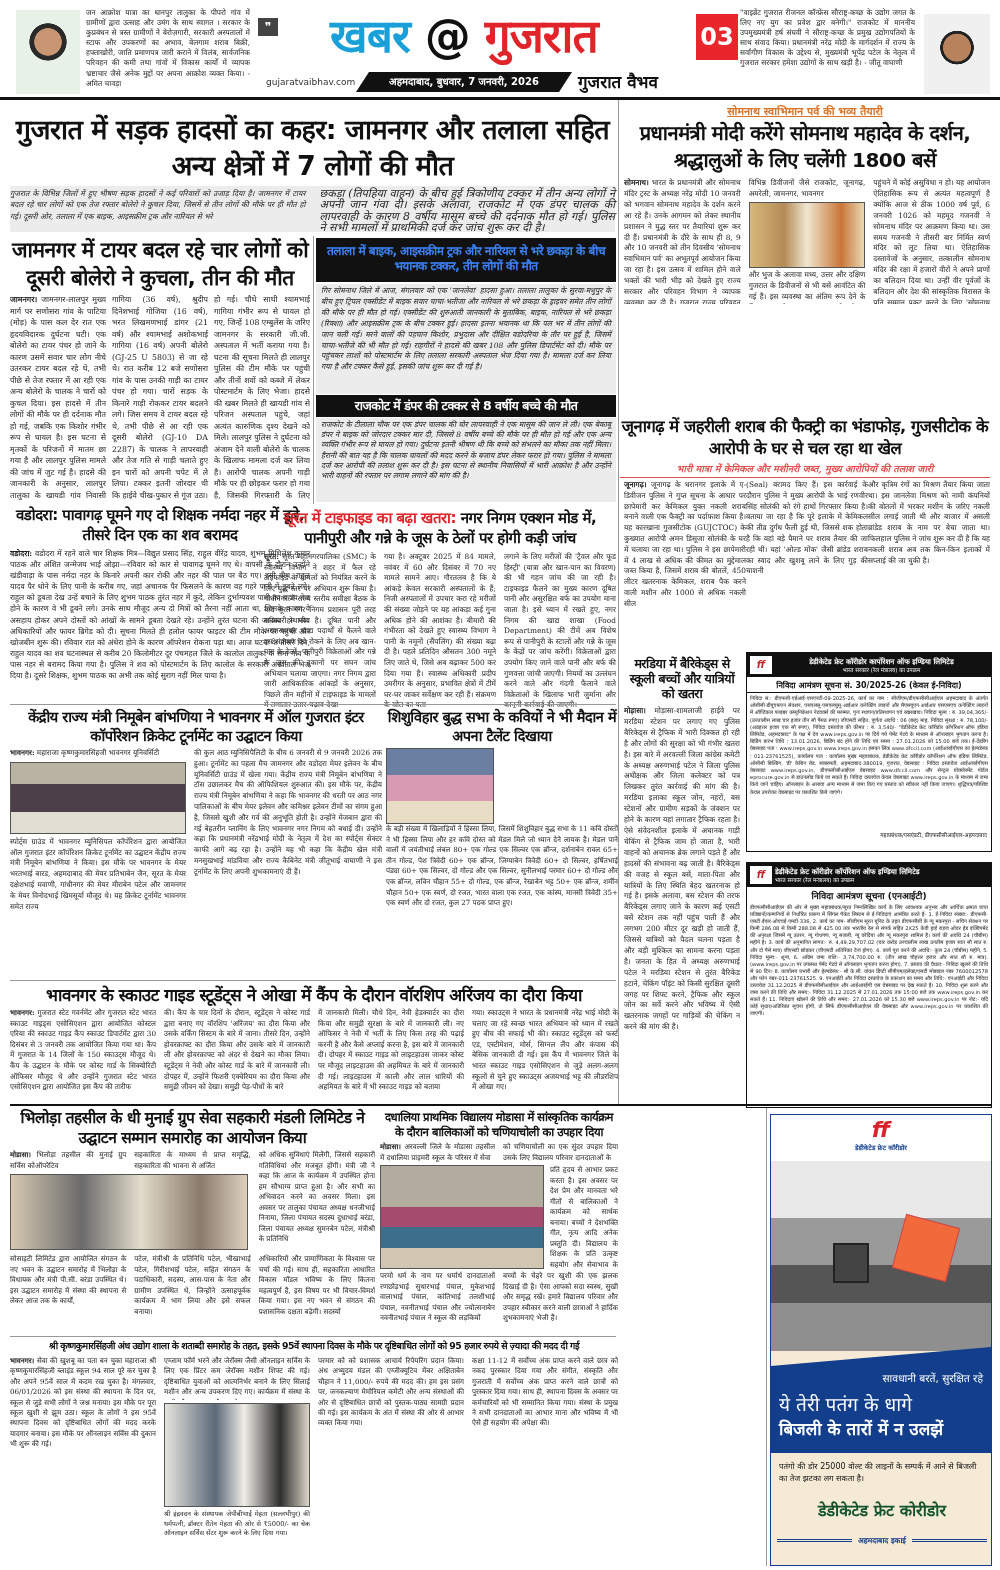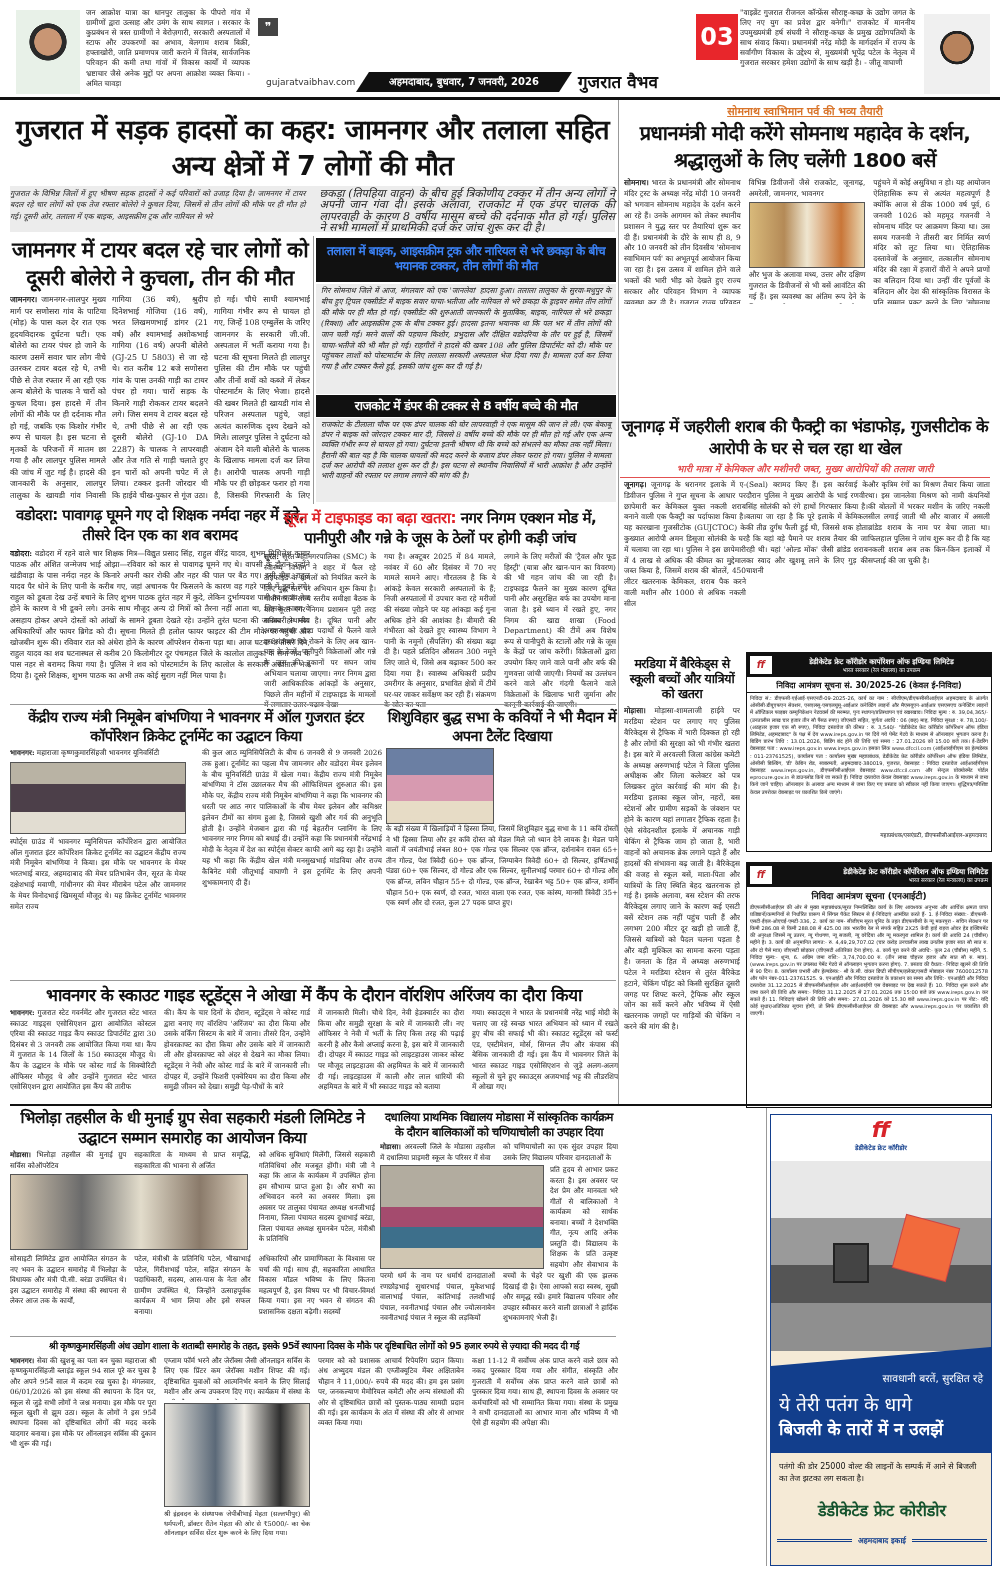--- a/index.html
+++ b/index.html
@@ -17,20 +17,25 @@
 .sub-ital{font-style:italic}
 .box-grey{background:#ececec}
 </style>
 </head>
 <body>
 
 <div class="abs" style="left:0;top:0;width:1000px;height:100px">
   <div class="photo" style="left:16px;top:10px;width:64px;height:84px;background:radial-gradient(circle at 50% 38%,#c99674 0 22%,#2a2a2a 23% 30%,#e8f1e8 31%);border:none"></div>
   <div class="abs body-text" style="left:86px;top:8px;width:164px;font-size:7.4px;line-height:10.1px;text-align:justify">जन आक्रोश यात्रा का धानपुर तालुका के पीपरो गांव में ग्रामीणों द्वारा उत्साह और उमंग के साथ स्वागत । सरकार के कुप्रबंधन से त्रस्त ग्रामीणों ने बेरोज़गारी, सरकारी अस्पतालों में स्टाफ और उपकरणों का अभाव, बेलगाम शराब बिक्री, हफ्ताखोरी, जाति प्रमाणपत्र जारी कराने में विलंब, सार्वजनिक परिवहन की कमी तथा गांवों में विकास कार्यों में व्यापक भ्रष्टाचार जैसे अनेक मुद्दों पर अपना आक्रोश व्यक्त किया। - अमित चावड़ा</div>
   <div class="abs" style="left:258px;top:18px;width:20px;height:18px;background:#444;color:#fff;font-size:12px;line-height:18px;text-align:center;font-family:'DejaVu Sans',sans-serif">❞</div>
+  <div class="abs" style="left:330px;top:8px;width:340px;height:60px;font-family:'DejaVu Sans',sans-serif;font-weight:bold;font-size:46px;line-height:56px;letter-spacing:-1px">
+    <span style="color:#1aa0d8">खबर</span>
+    <span style="color:#111">@</span>
+    <span style="color:#e0242a">गुजरात</span>
+  </div>
   <div class="abs" style="left:696px;top:14px;width:42px;height:46px;background:#e8262b;color:#fff;font-family:'DejaVu Sans',sans-serif;font-weight:bold;font-size:24px;line-height:46px;text-align:center">03</div>
   <div class="abs" style="left:266px;top:77px;font-family:'DejaVu Sans',sans-serif;font-size:9px;color:#333">gujaratvaibhav.com</div>
   <div class="abs" style="left:356px;top:72px;width:216px;height:20px;background:#111;clip-path:polygon(6% 0,100% 0,94% 100%,0 100%)">
     <span style="display:block;color:#fff;font-family:'DejaVu Sans',sans-serif;font-weight:bold;font-size:10px;line-height:20px;text-align:center">अहमदाबाद, बुधवार, 7 जनवरी, 2026</span>
   </div>
   <div class="abs" style="left:578px;top:70px;font-family:'DejaVu Sans',sans-serif;font-weight:bold;font-size:17px;color:#111">गुजरात वैभव</div>
   <div class="abs body-text" style="left:740px;top:8px;width:175px;font-size:7.4px;line-height:10.1px">"वाइब्रेंट गुजरात रीजनल कॉन्फ्रेंस सौराष्ट्र-कच्छ के उद्योग जगत के लिए नए युग का प्रवेश द्वार बनेगी।" राजकोट में माननीय उपमुख्यमंत्री हर्ष संघवी ने सौराष्ट्र-कच्छ के प्रमुख उद्योगपतियों के साथ संवाद किया। प्रधानमंत्री नरेंद्र मोदी के मार्गदर्शन में राज्य के सर्वांगीण विकास के उद्देश्य से, मुख्यमंत्री भूपेंद्र पटेल के नेतृत्व में गुजरात सरकार हमेशा उद्योगों के साथ खड़ी है। - जीतू वाघाणी</div>
   <div class="photo" style="left:924px;top:14px;width:66px;height:80px;background:radial-gradient(circle at 50% 42%,#b7825c 0 24%,#222 25% 29%,#f0f0f0 30%);border:none"></div>
   <div class="rule" style="left:0;top:97px;width:1000px;height:3px"></div>
 </div>
@@ -113,31 +118,31 @@
     </div>
   </div>
   <div style="font-family:'DejaVu Sans',sans-serif;font-weight:bold;font-size:8px;padding:2px 3px;border-bottom:1px solid #111;text-align:center">निविदा आमंत्रण सूचना सं. 30/2025-26 (केवल ई-निविदा)</div>
   <div class="body-text" style="font-family:'DejaVu Sans',sans-serif;font-size:5.1px;line-height:7.2px;padding:2px 3px;height:136px;overflow:hidden">निविदा सं.: डीएफसी-एईआई-एसएनटी-09-2025-26, कार्य का नाम : सीजीएम/डीएफसीसीआईएल अहमदाबाद के अंतर्गत ओसीसी-डीयूएफएन सेक्शन, एसएलसू-एसएलयूसू-आईआर कनेक्टिंग लाइनों और मैएसयूएन-आईआर एसएसएच कनेक्टिंग लाइनों में ऑप्टिकल फाइबर कम्युनिकेशन नेटवर्क्स की मरम्मत, पुनः स्थापन/प्रतिस्थापन एवं रखरखाव। निविदा मूल्य : रु. 39,04,365/- (उनतालीस लाख चार हजार तीन सौ पैंसठ रुपए) जीएसटी सहित, पूर्णता अवधि : 06 (छह) माह, निविदा सुरक्षा : रु. 78,100/- (अठहत्तर हजार एक सौ रुपए), निविदा दस्तावेज की कीमत : रु. 3,540/- "डेडीकेटेड फ्रेट कॉरीडोर कॉर्पोरेशन ऑफ इंडिया लिमिटेड, अहमदाबाद" के पक्ष में देय www.ireps.gov.in पर दिये गये पेमेंट गेटवे के माध्यम से ऑनलाइन भुगतान करना है। बिडिंग प्रारंभ तिथि : 13.01.2026, बिडिंग बंद होने की तिथि एवं समय : 27.01.2026 को 15.00 बजे तक। ई-टेंडरिंग वेबसाइट पता : www.ireps.gov.in www.ireps.gov.in इसका लिंक www.dfccil.com (आईआरईपीएस का हेल्पडेस्क : 011-23761525), कार्यालय पता : कार्यालय मुख्य महाप्रबंधक, डेडीकेटेड फ्रेट कॉरीडोर कॉर्पोरेशन ऑफ इंडिया लिमिटेड, ओसीसी बिल्डिंग, 'डी' केबिन रोड, साबरमती, अहमदाबाद-380019, गुजरात, वेबसाइट : निविदा दस्तावेज आईआरईपीएस वेबसाइट www.ireps.gov.in, डीएफसीसीआईएल वेबसाइट www.dfccil.com और सेन्ट्रल प्रोक्योरमेंट पोर्टल eprocure.gov.in से डाउनलोड किये जा सकते हैं। निविदा दस्तावेज केवल वेबसाइट www.ireps.gov.in के माध्यम से जमा किये जाने चाहिए। ऑनलाइन के अलावा अन्य माध्यम से जमा किए गए प्रस्ताव को स्वीकार नहीं किया जाएगा। शुद्धिपत्र/परिशिष्ट केवल उपरोक्त वेबसाइट पर प्रकाशित किये जाएंगे।</div>
   <div style="font-family:'DejaVu Sans',sans-serif;font-size:5.6px;text-align:right;padding:2px 4px">महाप्रबंधक/एसएंडटी, डीएफसीसीआईएल-अहमदाबाद</div>
 </div>
 
 <div class="abs" style="left:746px;top:862px;width:246px;height:246px;border:1px solid #111;overflow:hidden">
   <div style="background:#111;color:#fff;height:24px;display:flex;align-items:center;padding:0 3px">
     <div style="width:22px;height:18px;background:#fff;color:#c2272d;font-family:'DejaVu Sans',sans-serif;font-weight:bold;font-style:italic;font-size:10px;line-height:18px;text-align:center;margin-right:3px">ff</div>
-    <div style="flex:1;text-align:right">
+    <div style="flex:1;text-align:left">
       <div style="font-family:'DejaVu Sans',sans-serif;font-weight:bold;font-size:7.2px;line-height:10px">डेडीकेटेड फ्रेट कॉरीडोर कॉर्पोरेशन ऑफ इण्डिया लिमिटेड</div>
       <div style="font-size:5.5px;line-height:7px">भारत सरकार (रेल मन्त्रालय) का उपक्रम</div>
     </div>
   </div>
   <div style="font-family:'DejaVu Sans',sans-serif;font-weight:bold;font-size:9px;padding:2px 3px;text-align:center">निविदा आमंत्रण सूचना (एनआईटी)</div>
   <div class="body-text" style="font-family:'DejaVu Sans',sans-serif;font-size:5.1px;line-height:7.1px;padding:0 3px;height:200px;overflow:hidden">डीएफसीसीआईएल की ओर से मुख्य महाप्रबंधक/सूरत निम्नलिखित कार्य के लिए आवश्यक अनुभव और आर्थिक क्षमता प्राप्त प्रतिष्ठानों/कम्पनियों से निर्धारित प्रारूप में सिंगल पैकेट सिस्टम से ई-निविदाएं आमंत्रित करते हैं- 1. ई-निविदा संख्या:- डीएफसी-एसटी-ईएल-ओएचई-एमटी-336, 2. कार्य का नाम- सीजीएम सूरत यूनिट के तहत डीएफसीसी के न्यू मकरपुरा - सचिन सेक्शन पर किमी 286.08 से किमी 288.08 से 425.00 तक भारतीय रेल से संपर्क सहित 2X25 केवी हाई राइज ओवर हेड इक्विपमेंट की अनुरक्षा जिसमें न्यू उतरन, न्यू गोथगण, न्यू सजली, न्यू वरेदिया और न्यू मकरपुरा शामिल है। कार्य की अवधि 24 (चौबीस) महीने है। 3. कार्य की अनुमानित लागत:- रु. 4,49,29,707.02 (चार करोड़ उनचालीस लाख उनतीस हजार सात सौ सात रु. और दो पैसे मात्र) जीएसटी छोड़कर (जीएसटी अतिरिक्त देना होगा). 4. कार्य पूरा करने की अवधि:- कुल 24 (चौबीस) महीने, 5. निविदा मूल्य:- शून्य, 6. अग्रिम जमा राशि:- 3,74,700.00 रु. (तीन लाख चौहत्तर हजार और सात सौ रु. मात्र). (www.ireps.gov.in पर उपलब्ध पेमेंट गेटवे से ऑनलाइन भुगतान करना होगा). 7. प्रस्ताव की वैधता:- निविदा खुलने की तिथि से 90 दिन। 8. कार्यालय प्रभारी और हेल्पडेस्क:- श्री के.सी. वांकर डिप्टी सीपीएम/इलेक्ट/एसटी मोबाइल नंबर 7600012578 और फोन नंबर-011-23761525. 9. एनआईटी और निविदा दस्तावेज के प्रकाशन का समय और तिथि:- एनआईटी और निविदा दस्तावेज 31.12.2025 से डीएफसीसीआईएल और आईआरईपी एस वेबसाइट पर देख सकते हैं। 10. निविदा शुरू करने और जमा करने की तिथि और समय:- निविदा 31.12.2025 से 27.01.2026 तक 15:00 बजे तक www.ireps.gov.in कर सकते हैं। 11. निविदाएं खोलने की तिथि और समय:- 27.01.2026 को 15.30 बजे www.ireps.gov.in पर नोट:- यदि कोई सुधार/अतिरिक्त सूचना होगी, तो सिर्फ डीएफसीसीआईएल की वेबसाइट और www.ireps.gov.in पर प्रकाशित की जाएगी।</div>
 </div>
 
 <div class="abs hl" style="left:10px;top:708px;width:372px;font-size:14.5px;line-height:19px">केंद्रीय राज्य मंत्री निमूबेन बांभणिया ने भावनगर में ऑल गुजरात इंटर कॉर्पोरेशन क्रिकेट टूर्नामेंट का उद्घाटन किया</div>
-<div class="abs" style="left:10px;top:748px;width:372px;height:210px;overflow:hidden;display:flex;gap:16px">
+<div class="abs" style="left:10px;top:748px;width:372px;height:210px;overflow:hidden;display:flex;gap:8px">
   <div style="width:176px">
     <div class="body-text" style="font-size:7.2px;line-height:10.8px"><b>भावनगर:</b> <span>महाराजा कृष्णकुमारसिंहजी भावनगर यूनिवर्सिटी</span></div>
     <div class="photo" style="position:relative;height:72px;margin:3px 0;background:linear-gradient(180deg,#b9b3a4 0 30%,#4c3f49 30% 70%,#e2ddd2 70%)"></div>
     <div class="body-text" style="font-size:7.2px;line-height:10.8px">स्पोर्ट्स ग्राउंड में भावनगर म्युनिसिपल कॉर्पोरेशन द्वारा आयोजित ऑल गुजरात इंटर कॉर्पोरेशन क्रिकेट टूर्नामेंट का उद्घाटन केंद्रीय राज्य मंत्री निमूबेन बांभणिया ने किया। इस मौके पर भावनगर के मेयर भरतभाई बारड, अहमदाबाद की मेयर प्रतिभाबेन जैन, सूरत के मेयर दक्षेशभाई मवाणी, गांधीनगर की मेयर मीराबेन पटेल और जामनगर के मेयर विनोदभाई खिमसूर्या मौजूद थे। यह क्रिकेट टूर्नामेंट भावनगर समेत राज्य</div>
   </div>
   <div class="body-text" style="flex:1;font-size:7.2px;line-height:10.8px">की कुल आठ म्युनिसिपैलिटी के बीच 6 जनवरी से 9 जनवरी 2026 तक हुआ। टूर्नामेंट का पहला मैच जामनगर और वडोदरा मेयर इलेवन के बीच यूनिवर्सिटी ग्राउंड में खेला गया। केंद्रीय राज्य मंत्री निमूबेन बांभणिया ने टॉस उछालकर मैच की ऑफिशियल शुरुआत की। इस मौके पर, केंद्रीय राज्य मंत्री निमूबेन बांभणिया ने कहा कि भावनगर की धरती पर आठ नगर पालिकाओं के बीच मेयर इलेवन और कमिश्नर इलेवन टीमों का संगम हुआ है, जिससे खुशी और गर्व की अनुभूति होती है। उन्होंने मेजबान द्वारा की गई बेहतरीन प्लानिंग के लिए भावनगर नगर निगम को बधाई दी। उन्होंने कहा कि प्रधानमंत्री नरेंद्रभाई मोदी के नेतृत्व में देश का स्पोर्ट्स सेक्टर काफी आगे बढ़ रहा है। उन्होंने यह भी कहा कि केंद्रीय खेल मंत्री मनसुखभाई मांडविया और राज्य कैबिनेट मंत्री जीतूभाई वाघाणी ने इस टूर्नामेंट के लिए अपनी शुभकामनाएं दी हैं।</div>
 </div>
 
 <div class="abs hl" style="left:386px;top:708px;width:232px;font-size:14.5px;line-height:19px">शिशुविहार बुद्ध सभा के कवियों ने भी मैदान में अपना टैलेंट दिखाया</div>
 <div class="abs" style="left:386px;top:748px;width:232px;height:210px;overflow:hidden">

